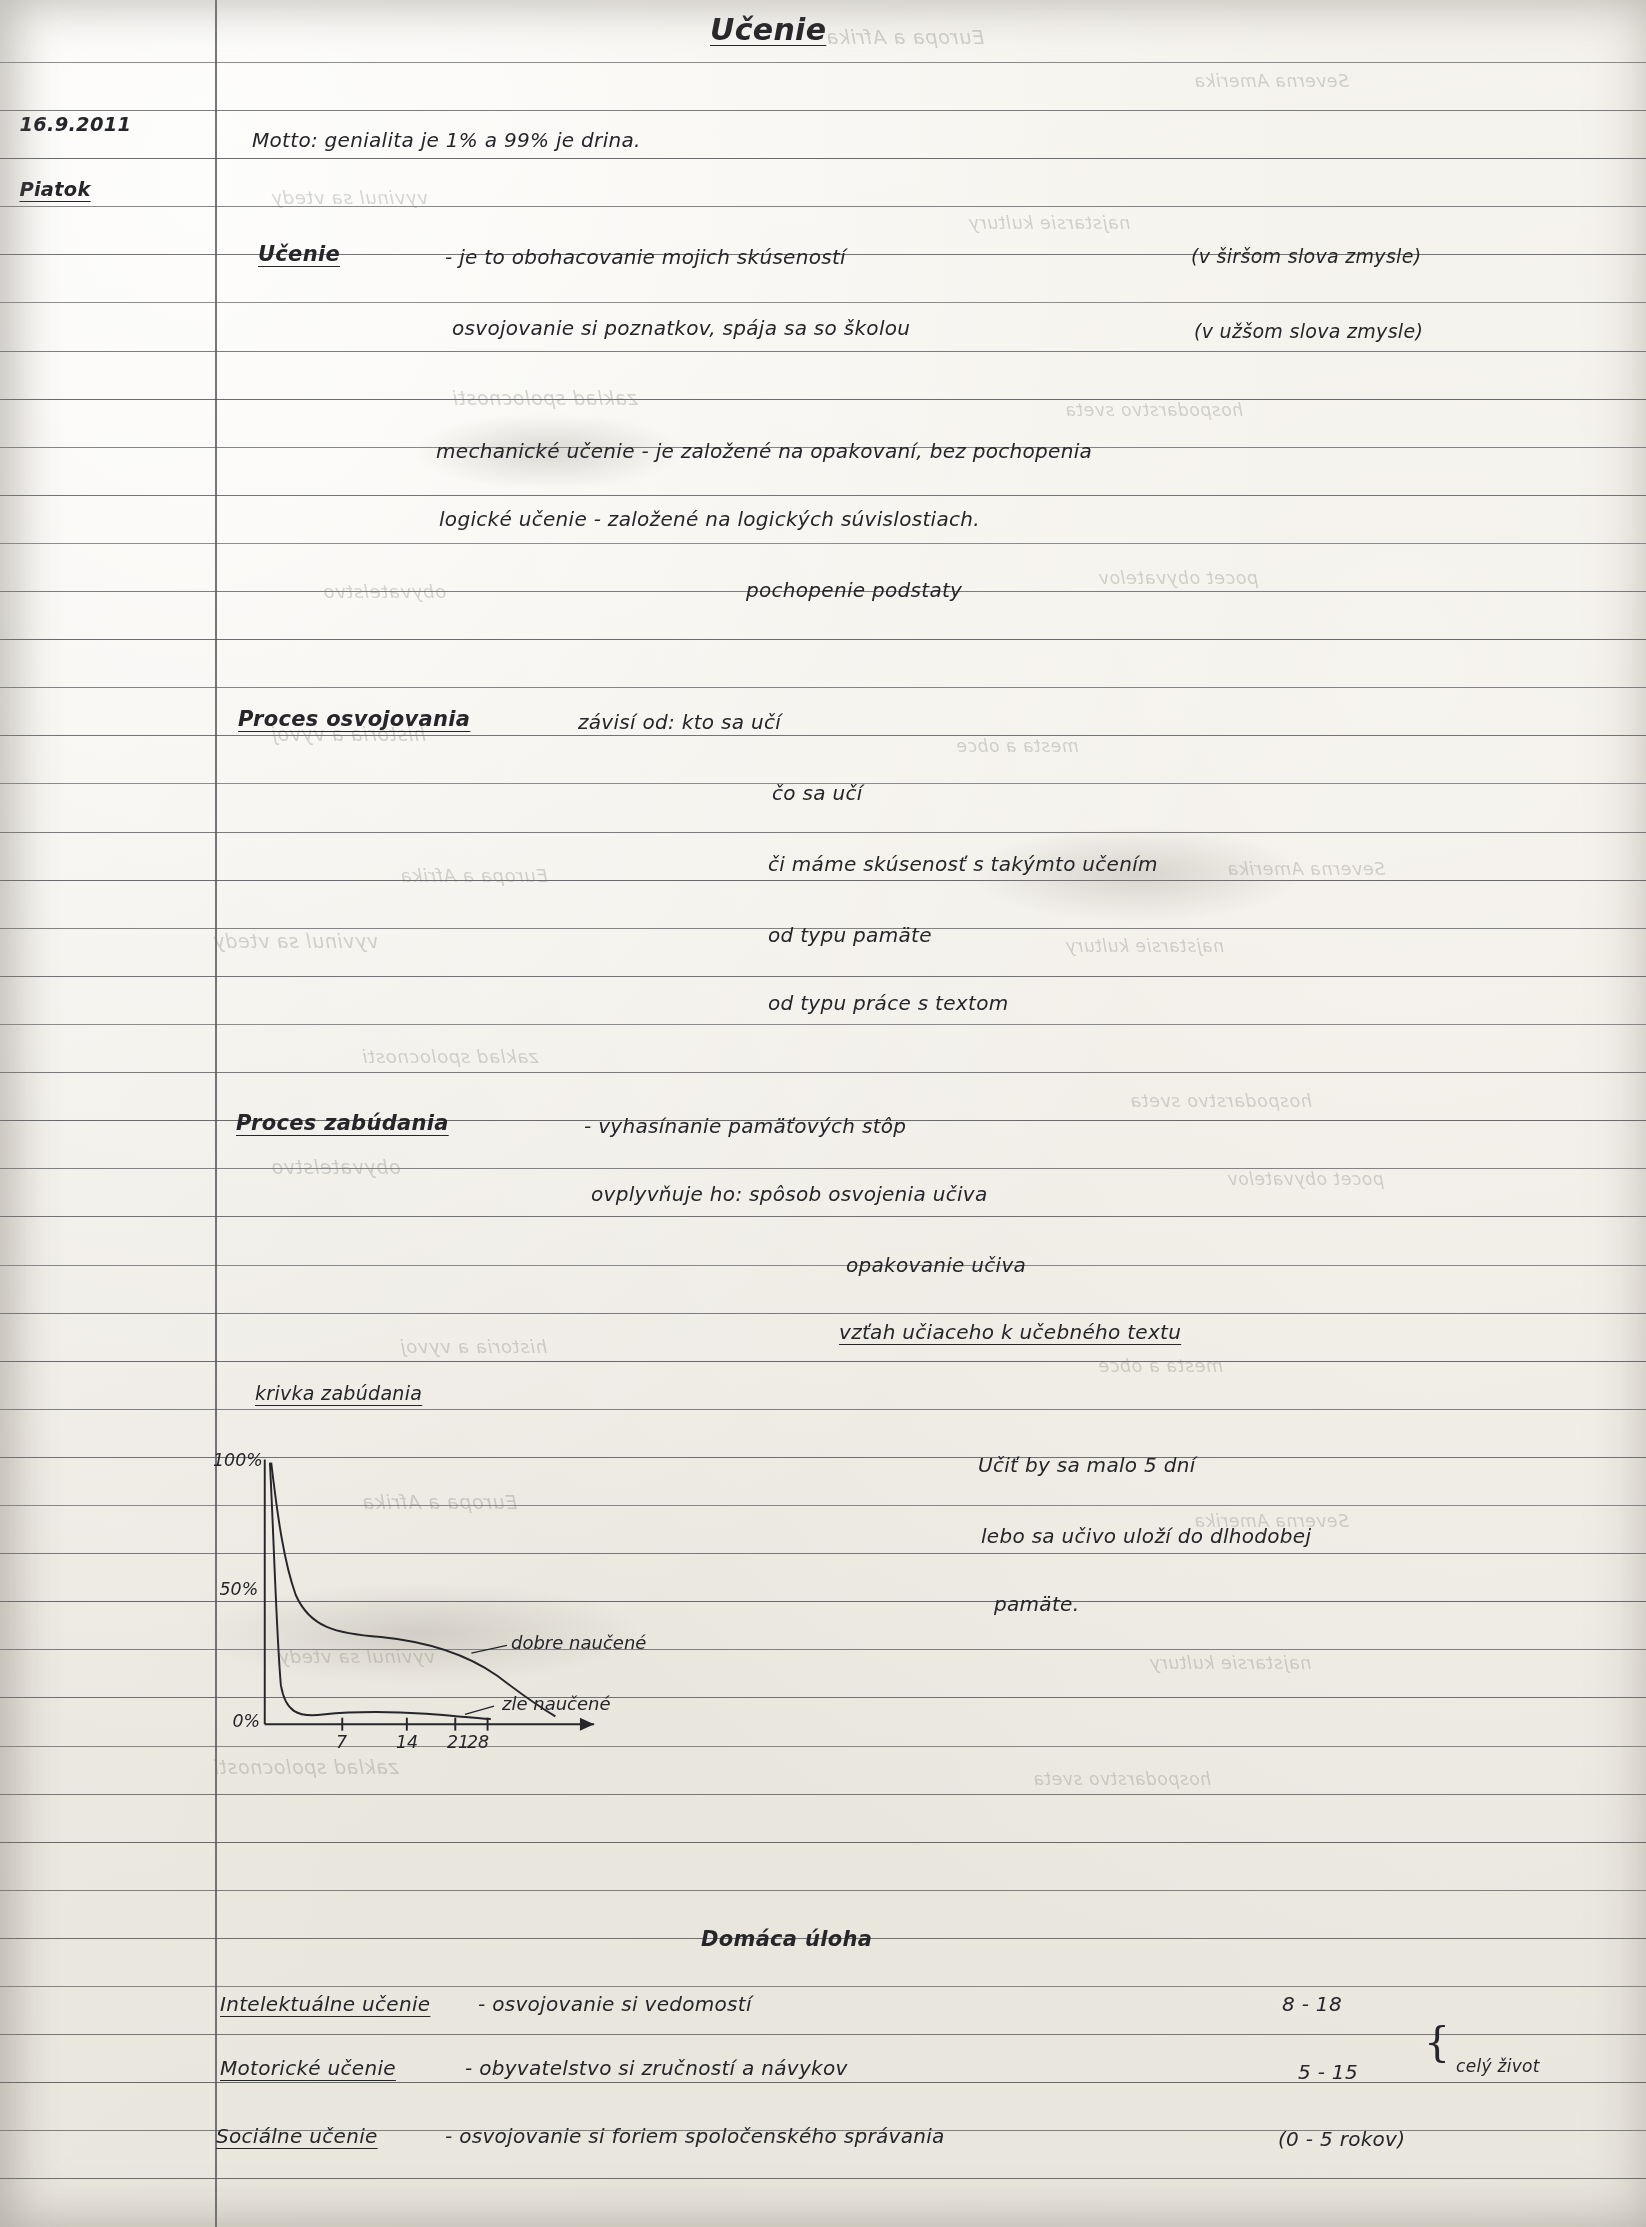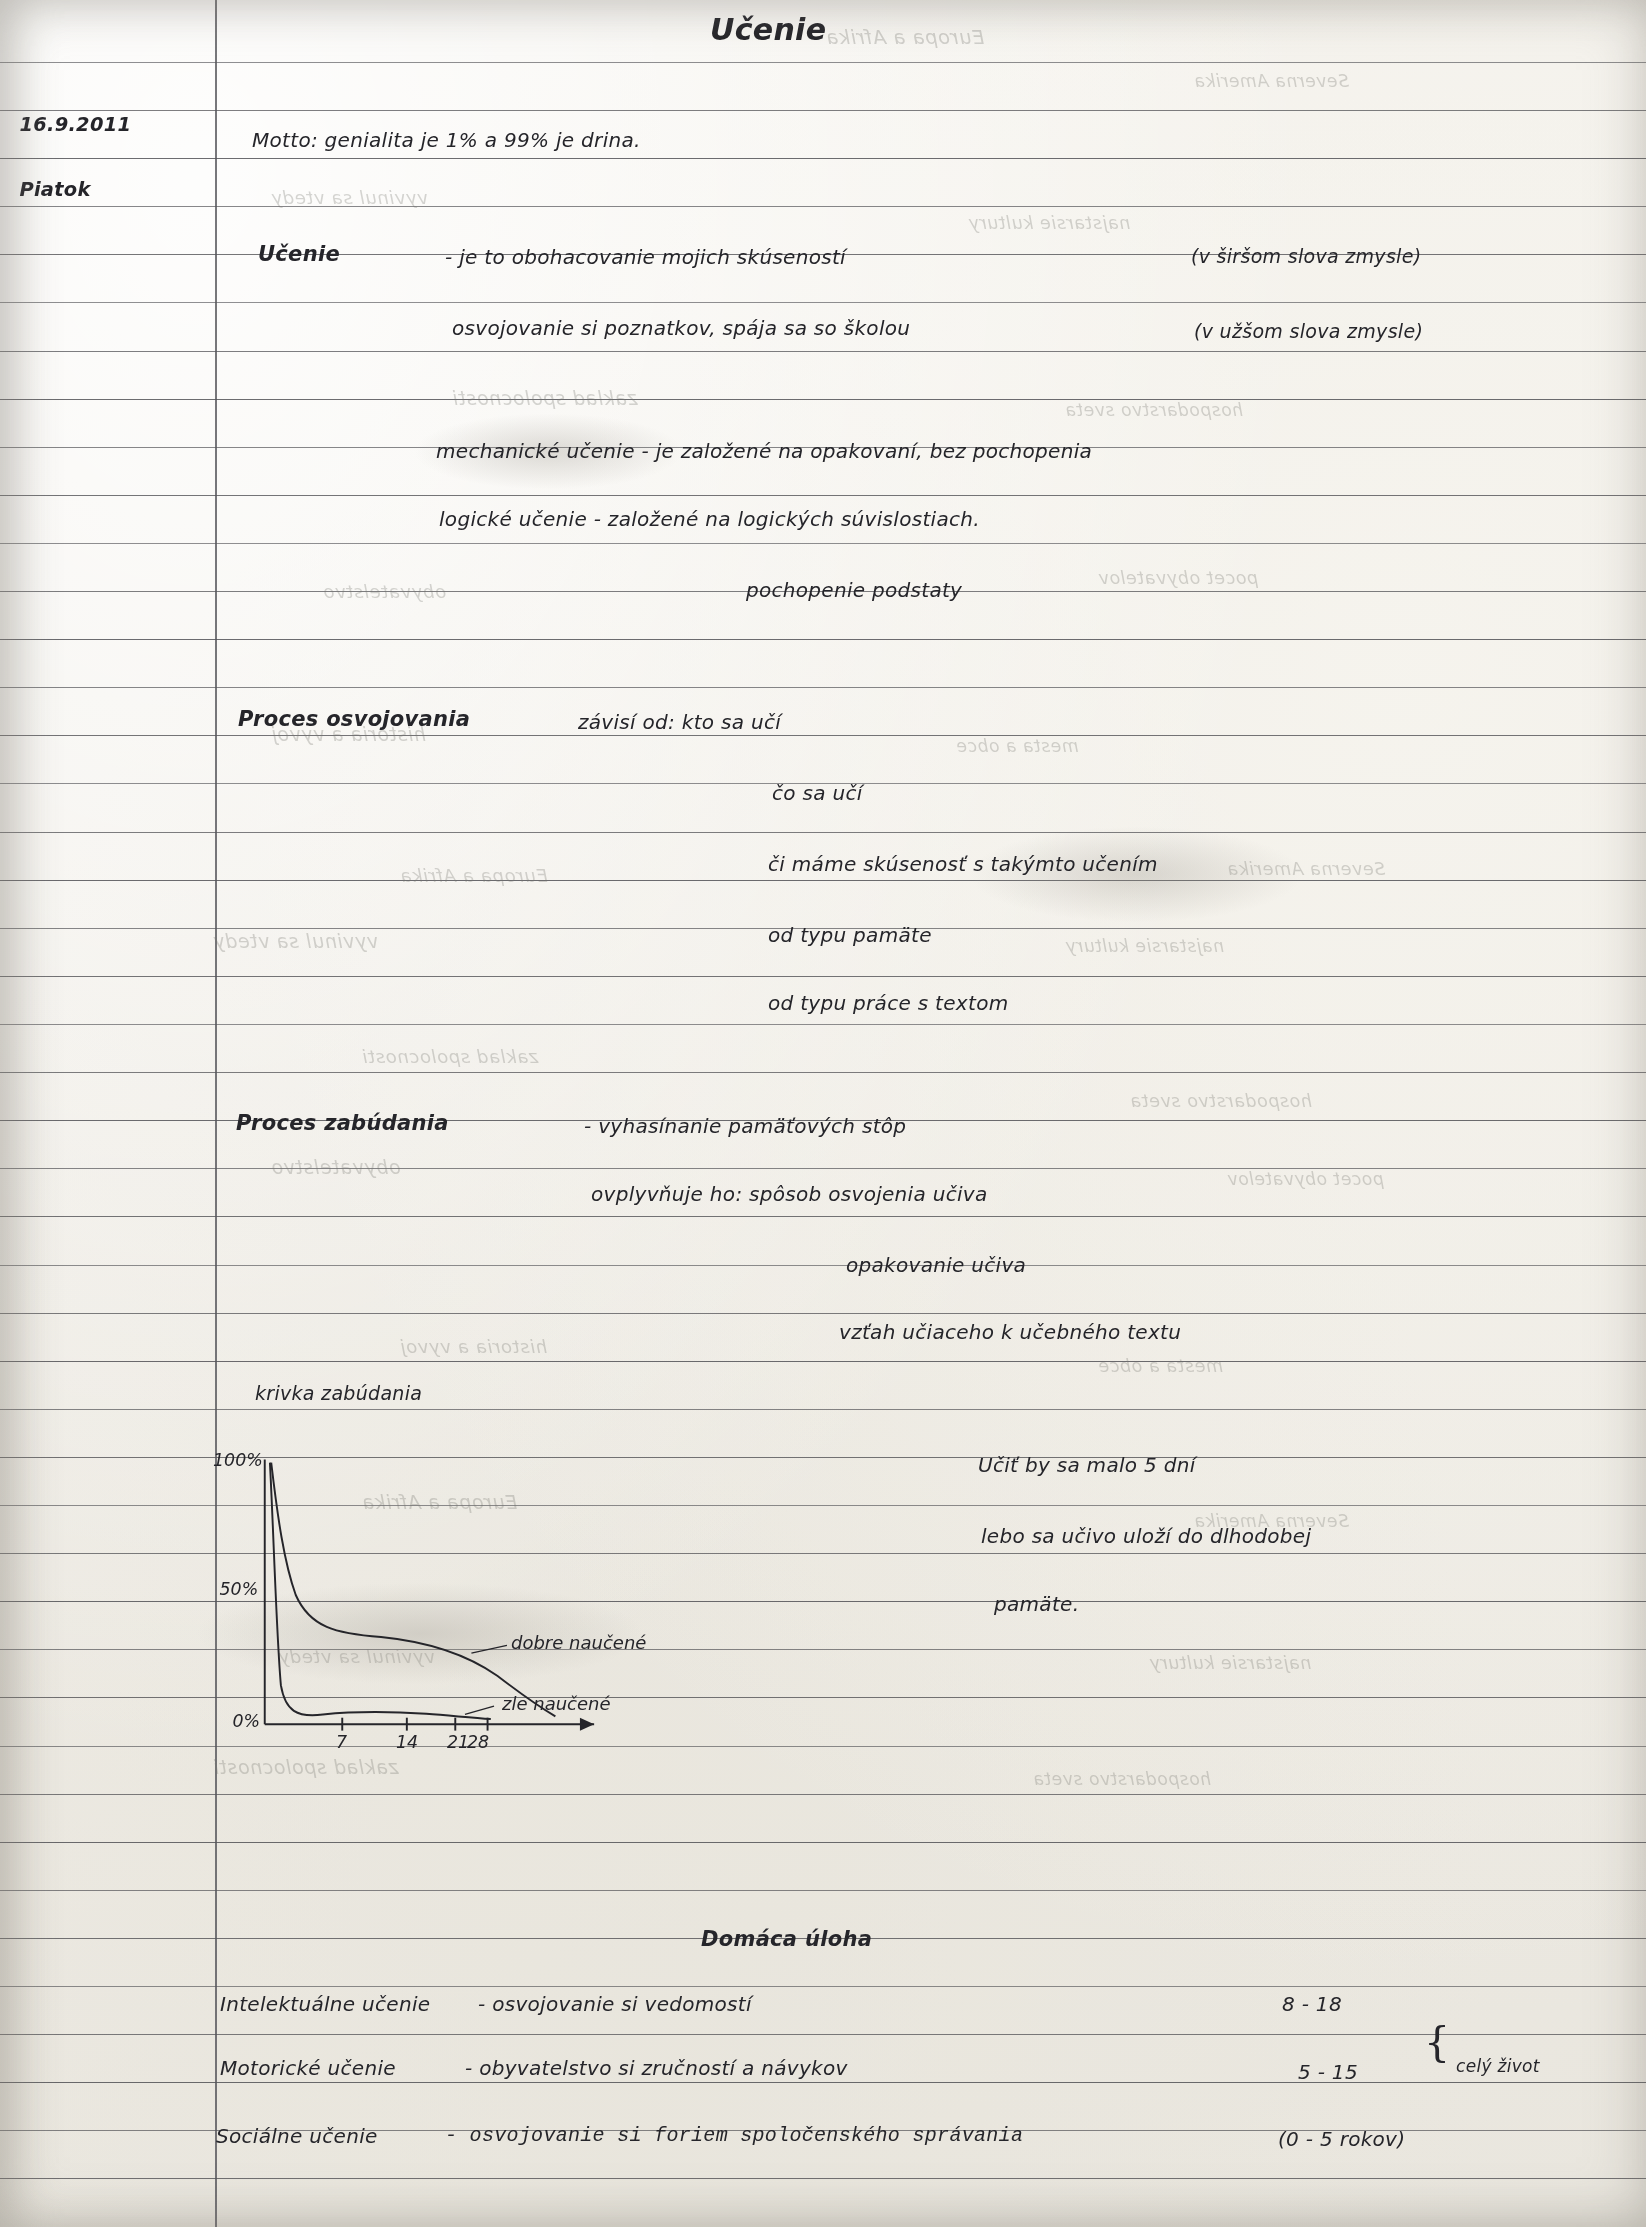--- a/index.html
+++ b/index.html
@@ -72,21 +72,21 @@
   }
   
   .hw {
     position: absolute;
     color: #25252a;
     font-family: "DejaVu Sans", sans-serif;
     font-style: italic;
     white-space: nowrap;
     letter-spacing: 0.3px;
   }
-  .hw.u { text-underline-offset: 4.5px; text-decoration-thickness: 1.3px; }
+  .hw.u { text-decoration: underline; text-underline-offset: 4.5px; text-decoration-thickness: 1.3px; }
   .title {
     font-size: 30px;
     font-weight: 600;
   }
   .date {
     font-size: 19.4px;
     font-weight: 600;
   }
   .body-text { font-size: 20px; }
   .sub-text { font-size: 19px; }
@@ -295,21 +295,21 @@
 
   <div class="hw body-text u" style="left:220px; top:1992px;">Intelektuálne učenie</div>
   <div class="hw body-text" style="left:478px; top:1992px;">- osvojovanie si vedomostí</div>
   <div class="hw body-text" style="left:1282px; top:1992px;">8 - 18</div>
 
   <div class="hw body-text u" style="left:220px; top:2056px;">Motorické učenie</div>
   <div class="hw body-text" style="left:465px; top:2056px;">- obyvatelstvo si zručností a návykov</div>
   <div class="hw body-text" style="left:1298px; top:2060px;">5 - 15</div>
 
   <div class="hw body-text u" style="left:216px; top:2124px;">Sociálne učenie</div>
-  <div class="hw body-text" style="left:445px; top:2124px;font-family:Liberation Mono, monospace;">- osvojovanie si foriem spoločenského správania</div>
+  <div class="hw body-text" style="left:445px; top:2124px;">- osvojovanie si foriem spoločenského správania</div>
   <div class="hw body-text" style="left:1278px; top:2127px;text-align:right;">(0 - 5 rokov)</div>
 
   <div class="brace" style="left:1424px; top:2024px; line-height:0.9;">{</div>
   <div class="hw small-text" style="left:1456px; top:2056px;">celý život</div>
 
   <div class="edge-shadow"></div>
 </div>
 
 
 </body></html>

